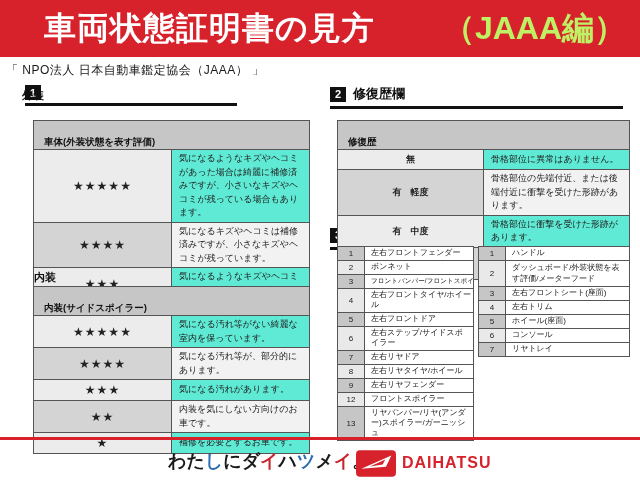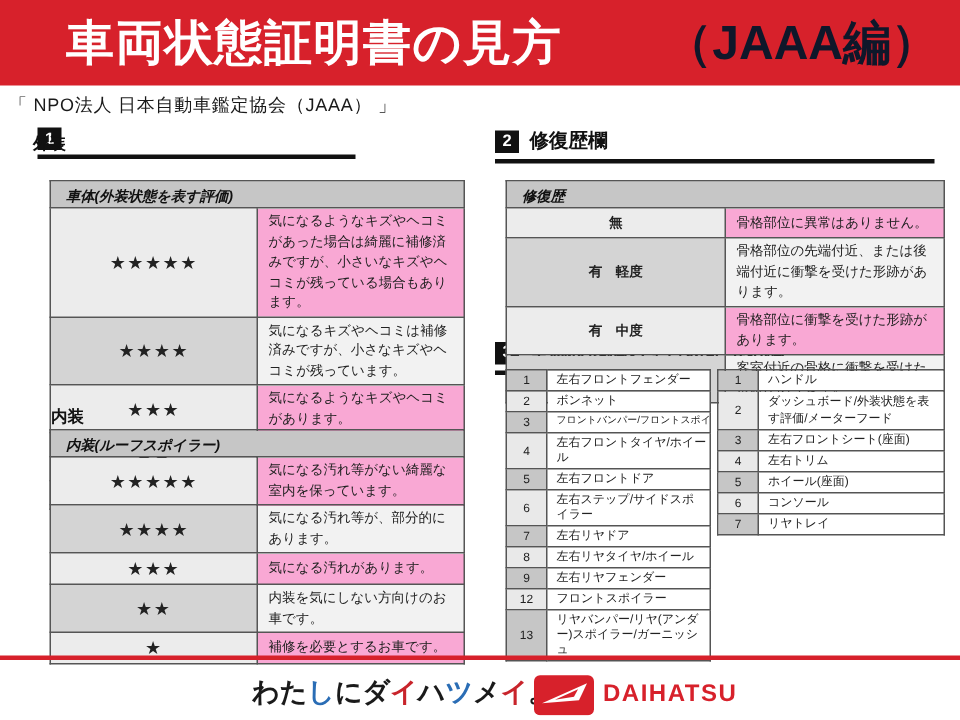--- a/index.html
+++ b/index.html
@@ -11,21 +11,21 @@
   }
   
   .redbar{
     position:absolute;left:0;top:0;width:640px;height:57px;
     background:#d7212b;display:flex;align-items:center;
   }
   .redbar .title{
     color:#fff;font-weight:bold;font-size:32px;margin-left:44px;letter-spacing:1px;
   }
   .redbar .edition{
-    color:#0f172a;font-weight:bold;font-size:32px;margin-left:auto;margin-right:14px;
+    color:#bef264;font-weight:bold;font-size:32px;margin-left:auto;margin-right:14px;
   }
   .subtitle{
     position:absolute;left:6px;top:62px;font-size:12px;color:#1a1a1a;letter-spacing:0.5px;
   }
   
   .sec{
     position:absolute;display:flex;align-items:center;gap:7px;
     border-bottom:3px solid #111;padding-bottom:3px;
   }
   .sec .num{
@@ -37,25 +37,25 @@
   #sec1{left:25px;top:85px;width:212px;}
   #sec2{left:330px;top:85px;width:293px;}
   #sec3{left:330px;top:226px;width:200px;}
   .area-label{position:absolute;font-size:11px;font-weight:bold;color:#111;}
   #ext-label{left:22px;top:88px;}
   #int-label{left:34px;top:270px;}
   
   table{border-collapse:collapse;position:absolute;table-layout:fixed;}
   td{border:1px solid #555;color:#222;vertical-align:middle;overflow:hidden;}
   td.hed{
-    background:#c6c6c6;font-weight:bold;font-size:9.5px;padding:4px 0 0 10px;color:#111;font-style:italic;
+    background:#c6c6c6;font-weight:bold;font-size:9.5px;padding:15px 0 0 10px;color:#111;
   }
   td.stars{width:72px;text-align:center;font-size:12px;letter-spacing:1px;padding:0;}
   td.grade{width:46px;text-align:center;font-size:9px;font-weight:bold;padding:0;}
-  td.desc{font-size:9px;padding:2px 4px 2px 7px;line-height:1.5;background:#f9a8d4;}
+  td.desc{font-size:9px;padding:2px 4px 2px 7px;line-height:1.5;background:#5eead4;}
   
   tr:nth-child(even) td.stars, tr:nth-child(even) td.grade{background:#ececec;}
   tr:nth-child(odd)  td.stars, tr:nth-child(odd)  td.grade{background:#d4d4d4;}
   tr:nth-child(odd) td.desc{background:#f2f2f2;}
   tr:first-child td.hed{background:#c6c6c6;}
   
   #ext-table{left:33px;top:120px;width:277px;}
   #ext-table tr{height:18px;}
   #ext-table tr:nth-child(2),#ext-table tr:nth-child(3){height:32px;}
   
@@ -138,21 +138,21 @@
         <td class="stars">★</td>
         <td class="desc">補修を必要とするお車です。</td>
       </tr>
     </tbody>
   </table>
 
 <div class="area-label" id="int-label">内装</div>
 <table id="int-table">
     <tbody>
       <tr>
-        <td class="hed" colspan="2">内装(ルーフスポイラー)</td>
+        <td class="hed" colspan="2">内装(サイドスポイラー)</td>
       </tr>
       <tr>
         <td class="stars">★★★★★</td>
         <td class="desc">気になる汚れ等がない綺麗な室内を保っています。</td>
       </tr>
       <tr>
         <td class="stars">★★★★</td>
         <td class="desc">気になる汚れ等が、部分的にあります。</td>
       </tr>
       <tr>

